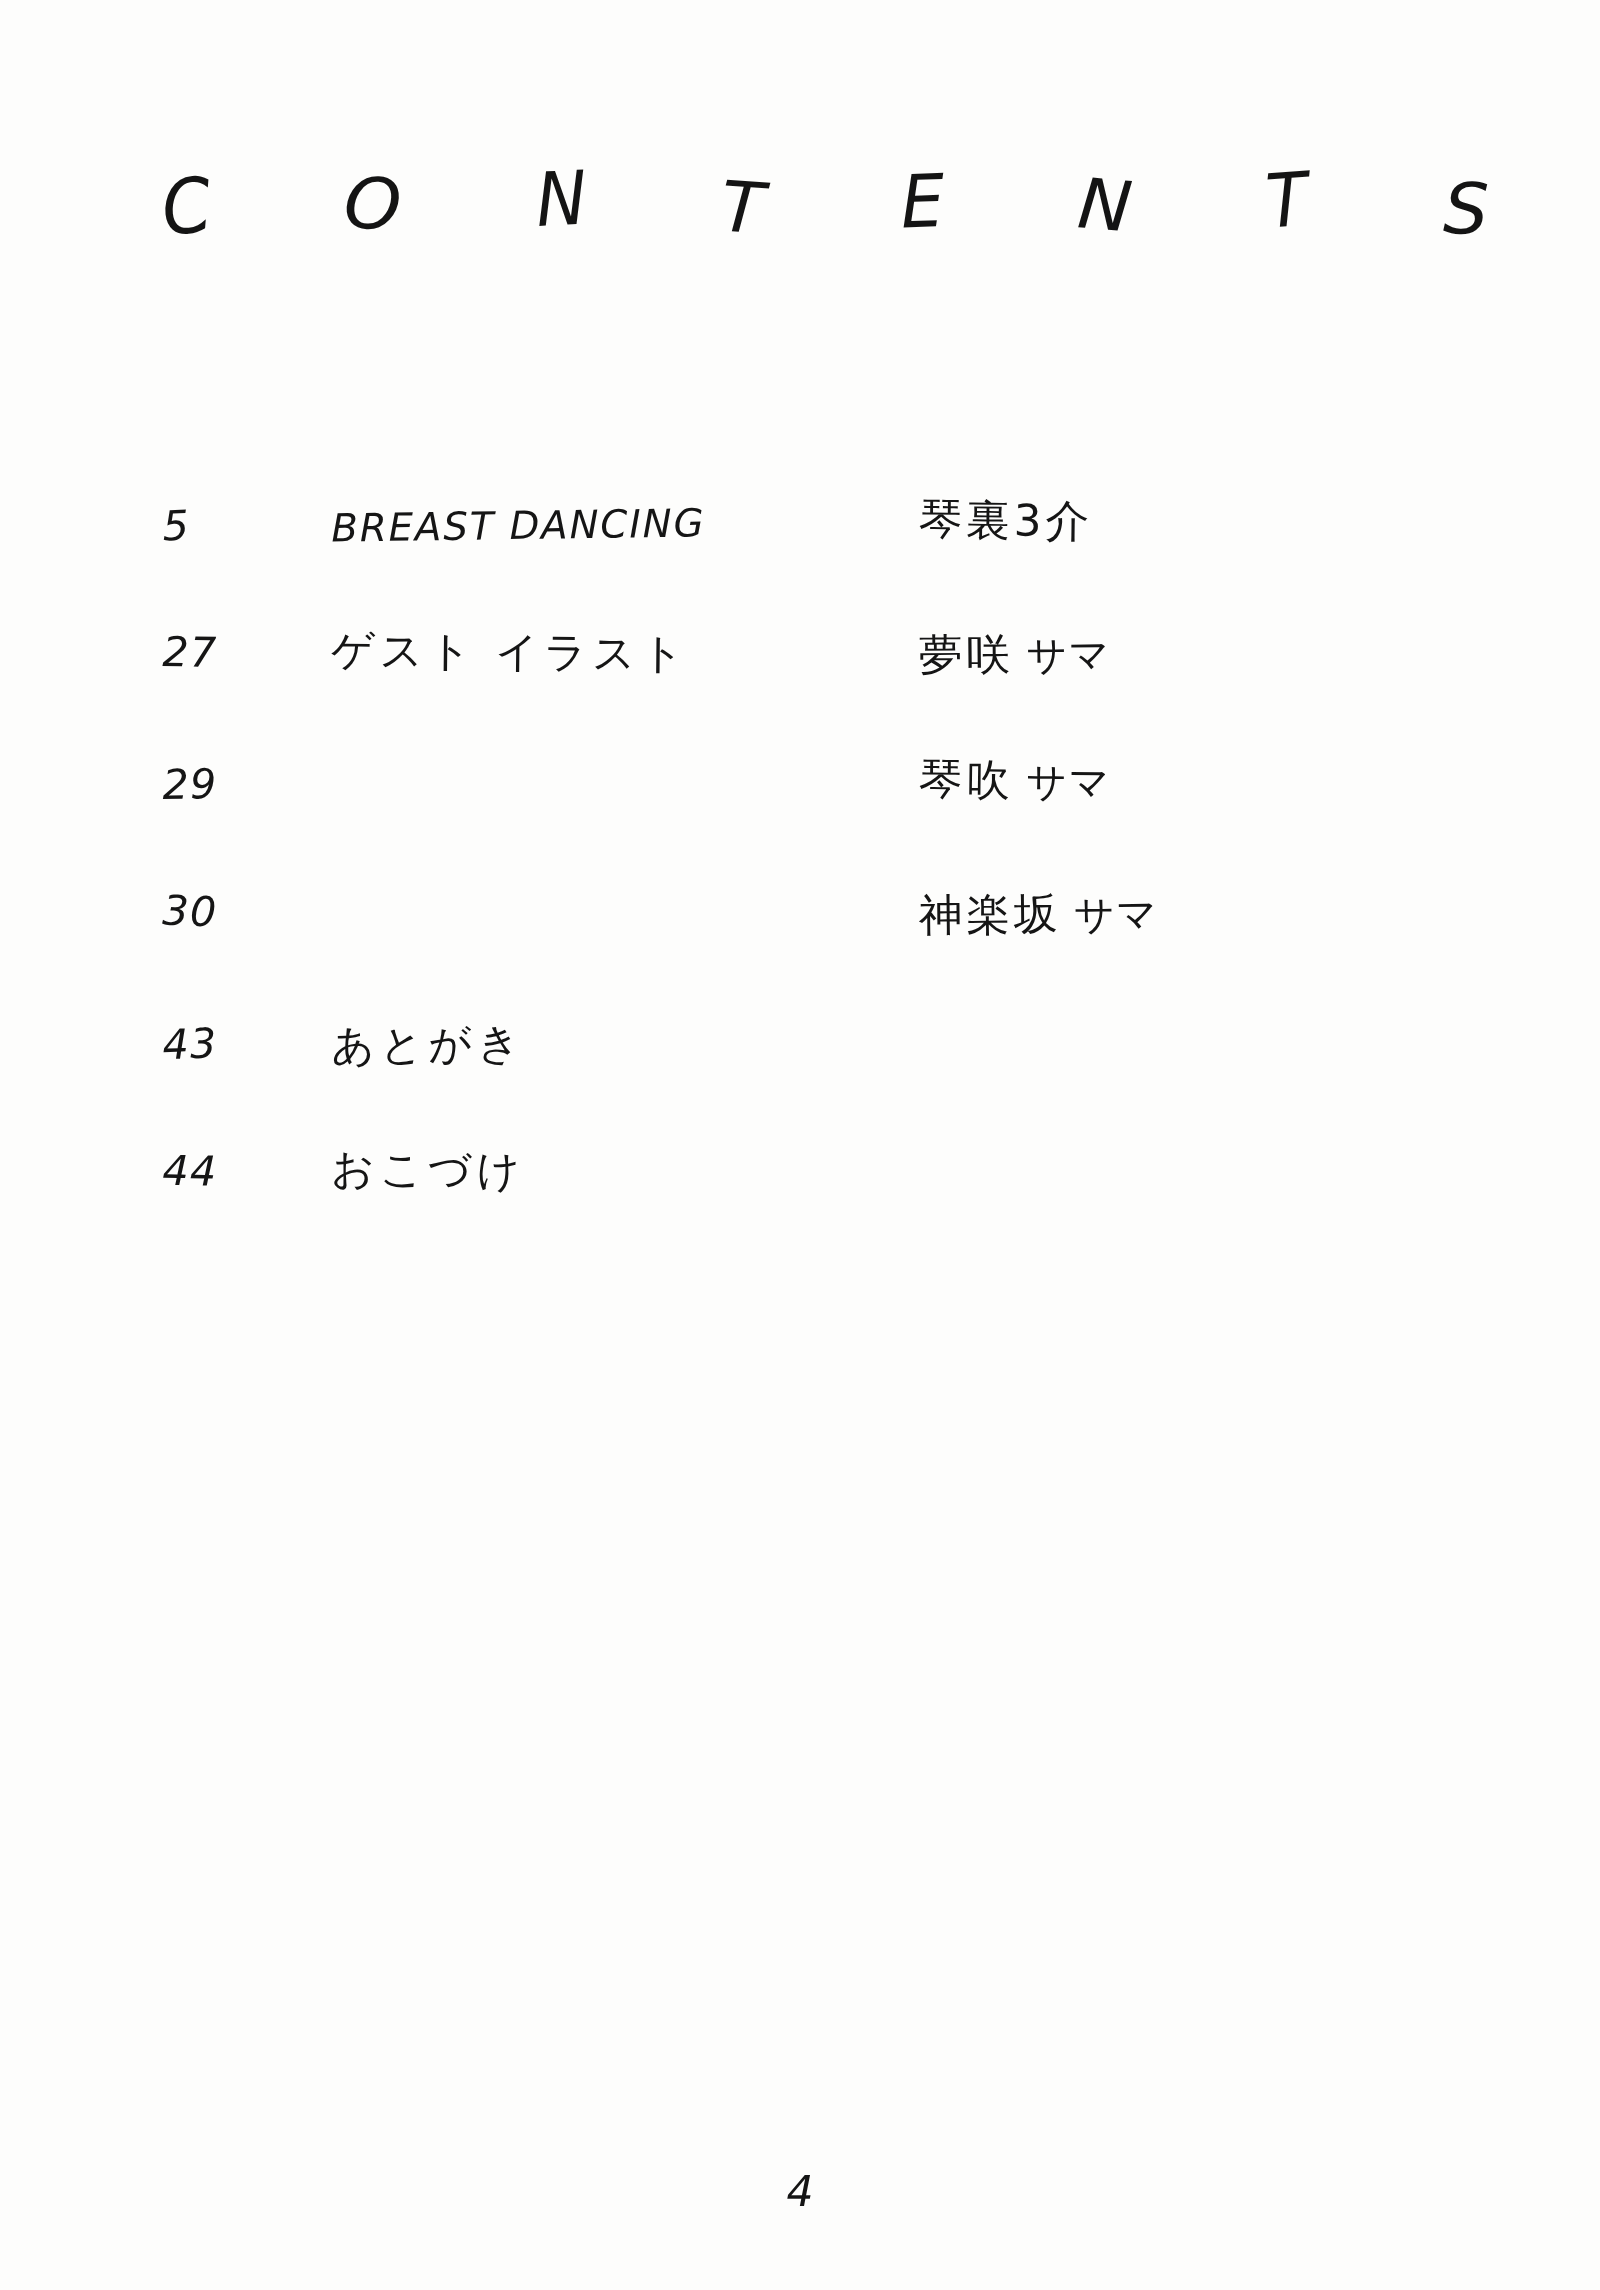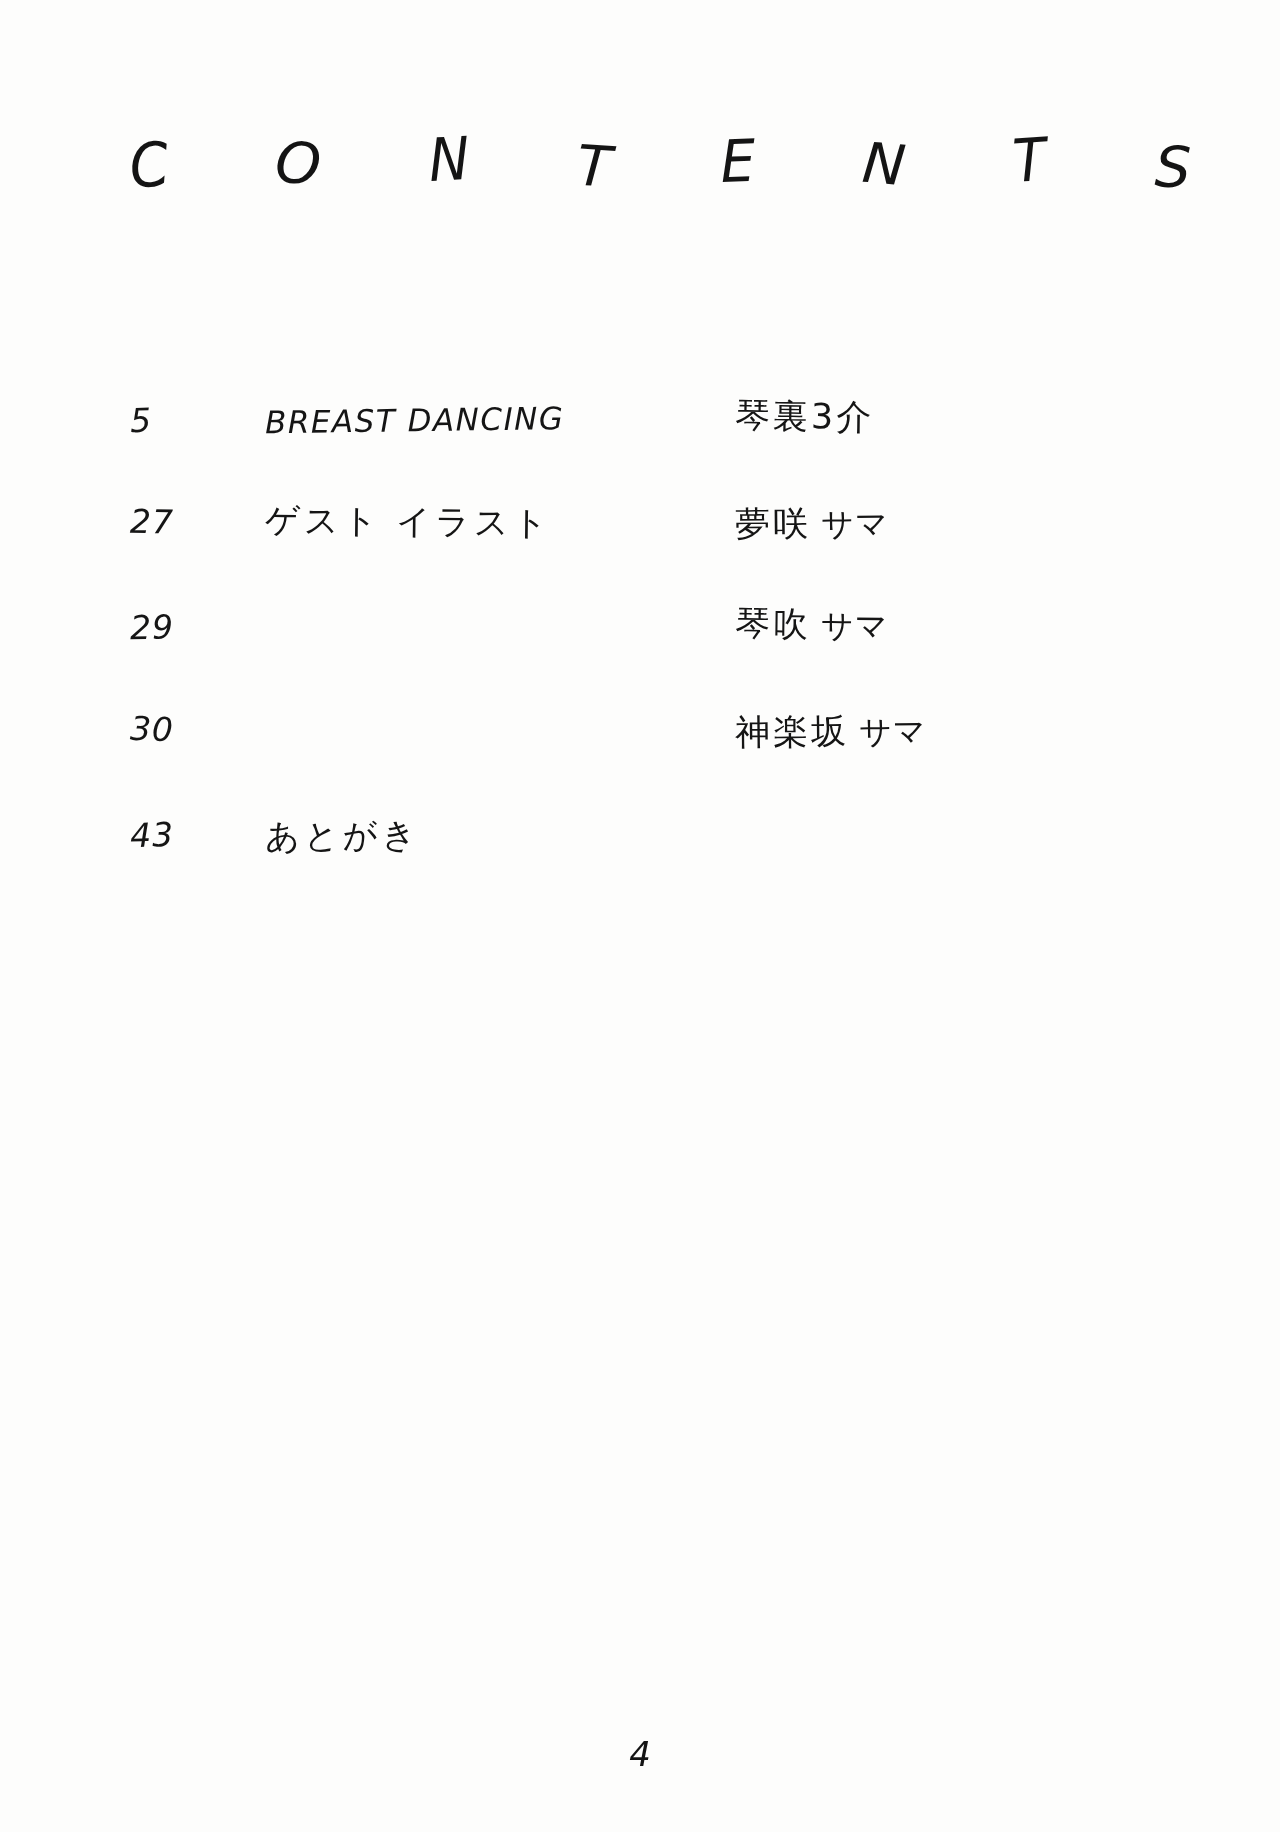--- a/index.html
+++ b/index.html
@@ -174,18 +174,23 @@
     </div>
 
 
 
     <div class="toc-row">
       <div class="toc-page">43</div>
       <div class="toc-title cjk">あとがき</div>
       <div class="toc-author"><span></span><span class="suffix"></span></div>
     </div>
 
+    <div class="toc-row">
+      <div class="toc-page">44</div>
+      <div class="toc-title cjk">おこづけ</div>
+      <div class="toc-author"><span></span><span class="suffix"></span></div>
+    </div>
 
   </div>
 
   <div class="folio">4</div>
 
 </div>
 
 </body></html>

